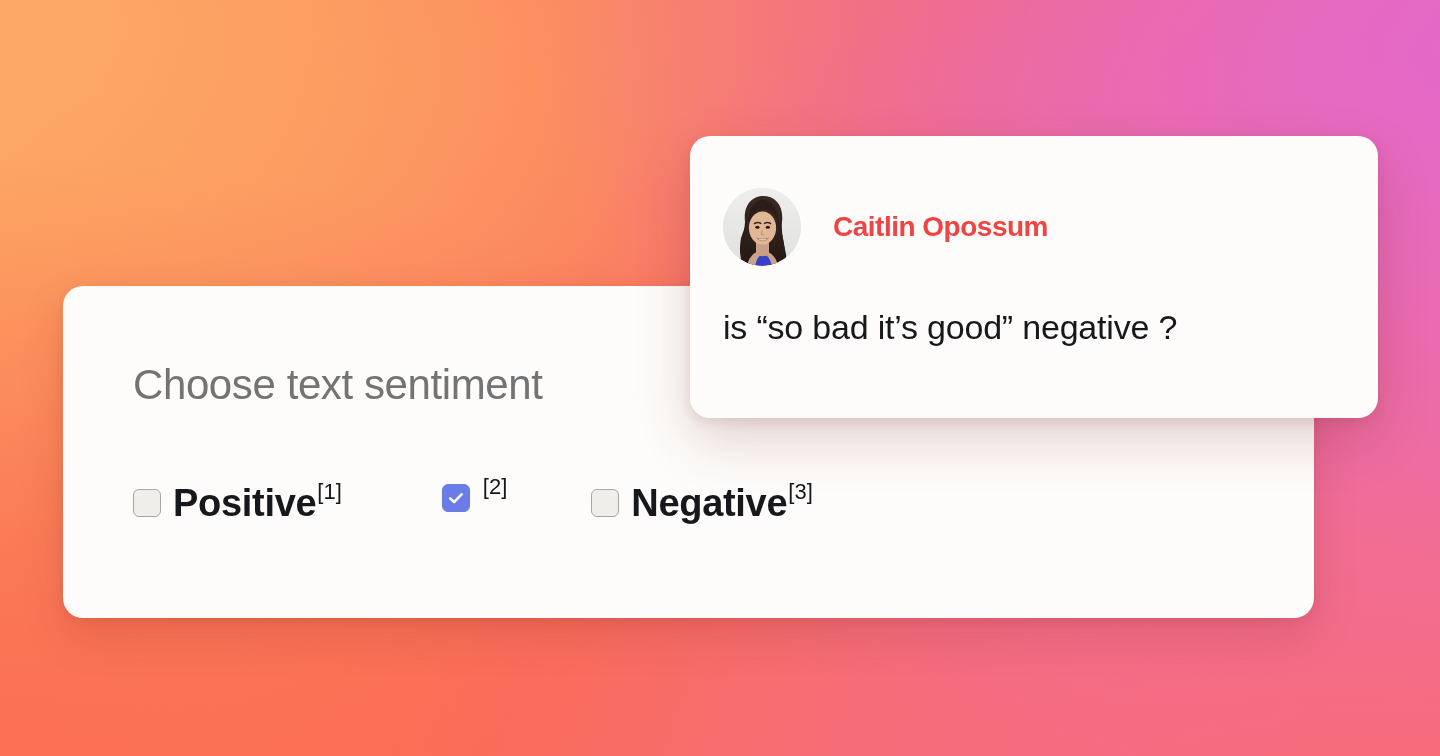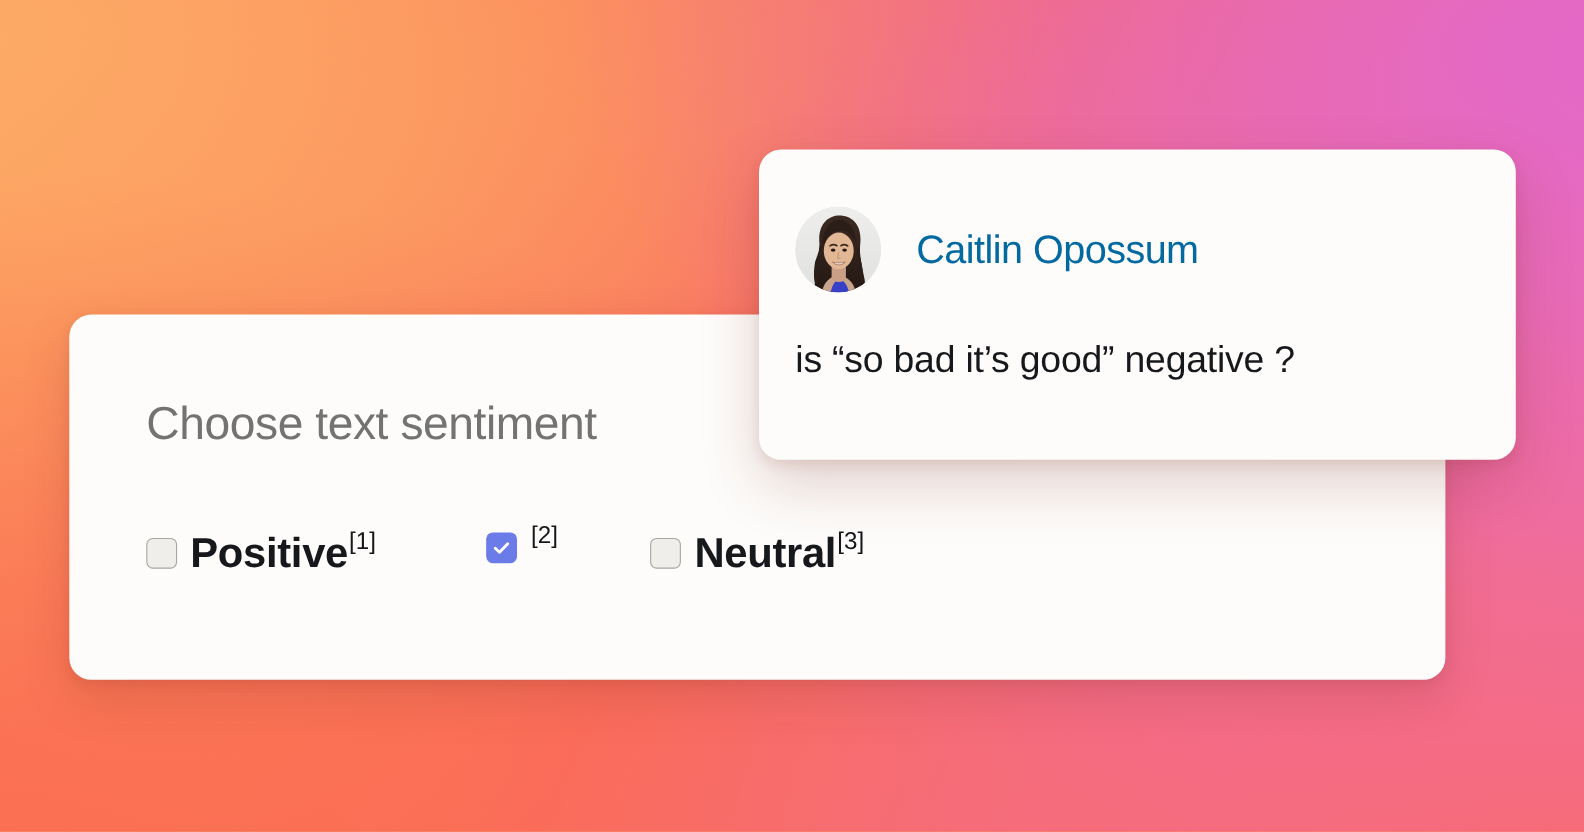--- a/index.html
+++ b/index.html
@@ -135,24 +135,24 @@
     border-radius:50%;
     overflow:hidden;
     flex:none;
     background:#e3e3e2;
     position:relative;
   }
   #avatar svg { display:block; }
 
   #comment-author {
     margin-left:32px;
-    font-size:36px;
-    font-weight:400;
+    font-size:28px;
+    font-weight:700;
     letter-spacing:-0.5px;
-    color:#0369a1;
+    color:#ef4444;
     white-space:nowrap;
   }
 
   #comment-body {
     position:absolute;
     left:33px; top:172px;
     font-size:34px;
     font-weight:400;
     letter-spacing:-0.2px;
     color:#16181c;
@@ -180,21 +180,21 @@
       <span class="box checked">
         <svg width="20" height="20" viewBox="0 0 20 20" aria-hidden="true">
           <path d="M4.2 10.4 L8.1 14.1 L15.6 6.3" fill="none" stroke="#ffffff" stroke-width="2.6" stroke-linecap="round" stroke-linejoin="round"></path>
         </svg>
       </span>
         <span class="option-key">[2]</span>
     </button>
 
     <button class="option">
       <span class="box unchecked"></span>
-      <span class="option-label">Neutral</span>
+      <span class="option-label">Negative</span>
         <span class="option-key">[3]</span>
     </button>
 
   </div>
 </section>
 
 <section class="card" id="comment-card">
 
   <div id="comment-head">
 

